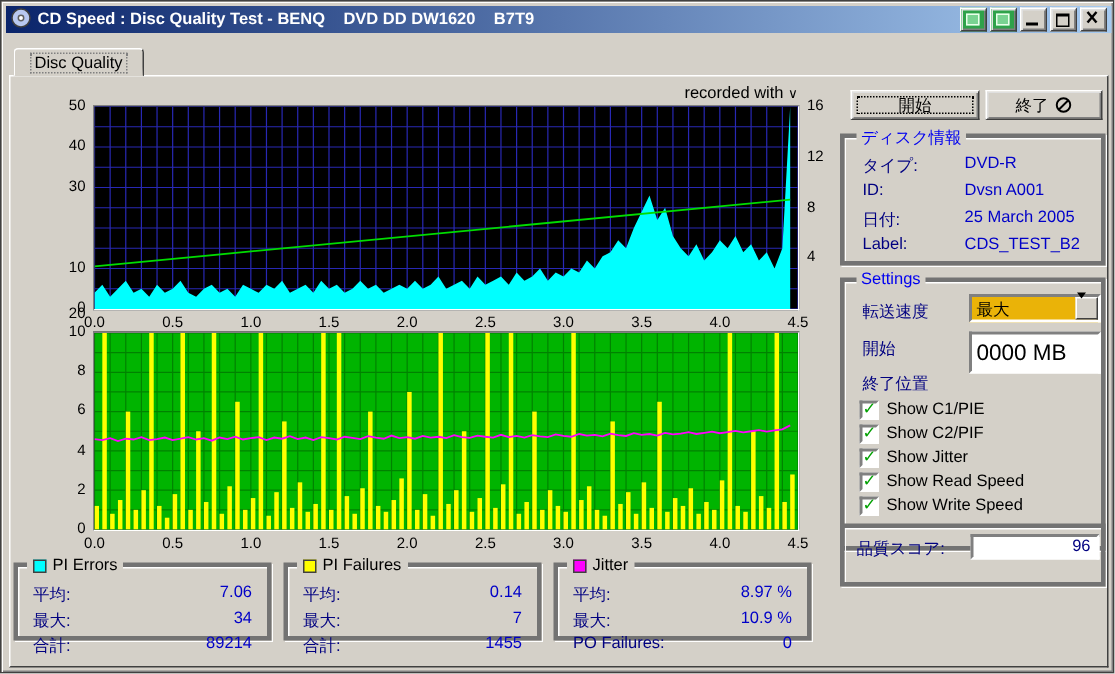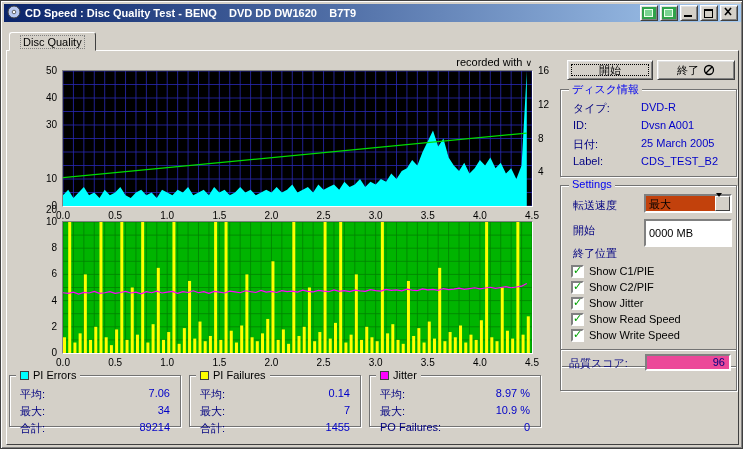--- a/index.html
+++ b/index.html
@@ -28,51 +28,51 @@
   .panel{position:absolute;left:5px;top:49px;width:733px;height:395px;background:#d4d0c8;
        border:1px solid;border-color:#ffffff #404040 #404040 #ffffff;box-sizing:border-box;}
   .chart{position:absolute;border:1px solid;border-color:#808080 #ffffff #ffffff #808080;
        box-sizing:content-box;background:#000;}
   .chart svg{display:block;}
   .chart1{left:61px;top:69px;}
   .chart2{left:61px;top:220px;}
   .tick{position:absolute;font-size:10px;color:#000;line-height:12px;}
   .recorded{position:absolute;left:331px;top:55px;width:200px;text-align:right;color:#000;}
   .caret{font-size:9px;}
-  .etched{position:absolute;border:1px solid #737373;
+  .etched{position:absolute;border:3px solid #737373;
        box-shadow:1px 1px 0 #ffffff, inset 1px 1px 0 #ffffff;box-sizing:border-box;}
   .legend{position:absolute;top:-7px;left:6px;background:#d4d0c8;padding:0 4px;
        display:flex;align-items:center;gap:4px;color:#000;}
   .swatch{width:9px;height:9px;border:1px solid #404040;box-sizing:border-box;}
   .statbox{top:374px;width:172px;height:52px;}
   .srow{position:absolute;left:10px;right:10px;height:14px;}
   .slabel{color:#000080;}
   .sval{position:absolute;right:0;top:0;color:#0000c8;}
   .btn{position:absolute;height:20px;background:#d4d0c8;border:1px solid;
        border-color:#ffffff #404040 #404040 #ffffff;
        box-shadow:inset 1px 1px 0 #dfdfdf, inset -1px -1px 0 #808080;
        display:flex;align-items:center;justify-content:center;gap:4px;color:#000;box-sizing:border-box;}
   .focusrect{position:absolute;inset:3px;border:1px dotted #000;pointer-events:none;}
   .group-title{position:absolute;top:-8px;left:8px;background:#d4d0c8;padding:0 3px;color:#0000f0;}
   .glabel{position:absolute;left:12px;color:#000080;white-space:nowrap;}
   .gvalue{position:absolute;left:80px;color:#0000c8;white-space:nowrap;}
   .edit{position:absolute;background:#fff;border:2px solid;border-color:#808080 #ffffff #ffffff #808080;
-       font-family:inherit;font-size:11px;color:#000;padding:12px 3px;box-sizing:border-box;width:88px;height:19px;}
-  .combo{position:absolute;background:#c2410c;border:2px solid;border-color:#808080 #ffffff #ffffff #808080;
+       font-family:inherit;font-size:15px;color:#000;padding:12px 3px;box-sizing:border-box;width:88px;height:19px;}
+  .combo{position:absolute;background:#eab308;border:2px solid;border-color:#808080 #ffffff #ffffff #808080;
        box-sizing:border-box;width:88px;height:19px;}
   .combo-text{position:absolute;left:3px;top:1px;color:#000;}
   .combo-btn{position:absolute;right:0;top:0;width:15px;height:100%;background:#d4d0c8;
        border:1px solid;border-color:#ffffff #404040 #404040 #ffffff;box-sizing:border-box;}
   .arrow-down{width:0;height:0;border:3px solid transparent;border-top:4px solid #000;margin:5px auto 0;}
   .cbrow{position:absolute;left:10px;height:14px;display:flex;align-items:center;gap:5px;}
   .cb{width:9px;height:9px;background:#fff;border:2px solid;border-color:#808080 #ffffff #ffffff #808080;
        position:relative;flex:0 0 auto;}
   .check{position:absolute;left:0px;top:-3px;color:#00a000;font-weight:bold;font-size:11px;}
   .cblabel{color:#000;}
-  .qfield{position:absolute;left:84px;top:4px;width:86px;height:17px;background:#ec4899;
+  .qfield{position:absolute;left:84px;top:4px;width:86px;height:17px;background:#ffffff;
        border:2px solid;border-color:#808080 #ffffff #ffffff #808080;box-sizing:border-box;
        text-align:right;padding:0 4px;color:#000080;}
   .strow{position:absolute;left:8px;right:8px;height:14px;}
 </style>
 </head>
 <body>
 
 <div class="win">
 
   <div class="titlebar">

